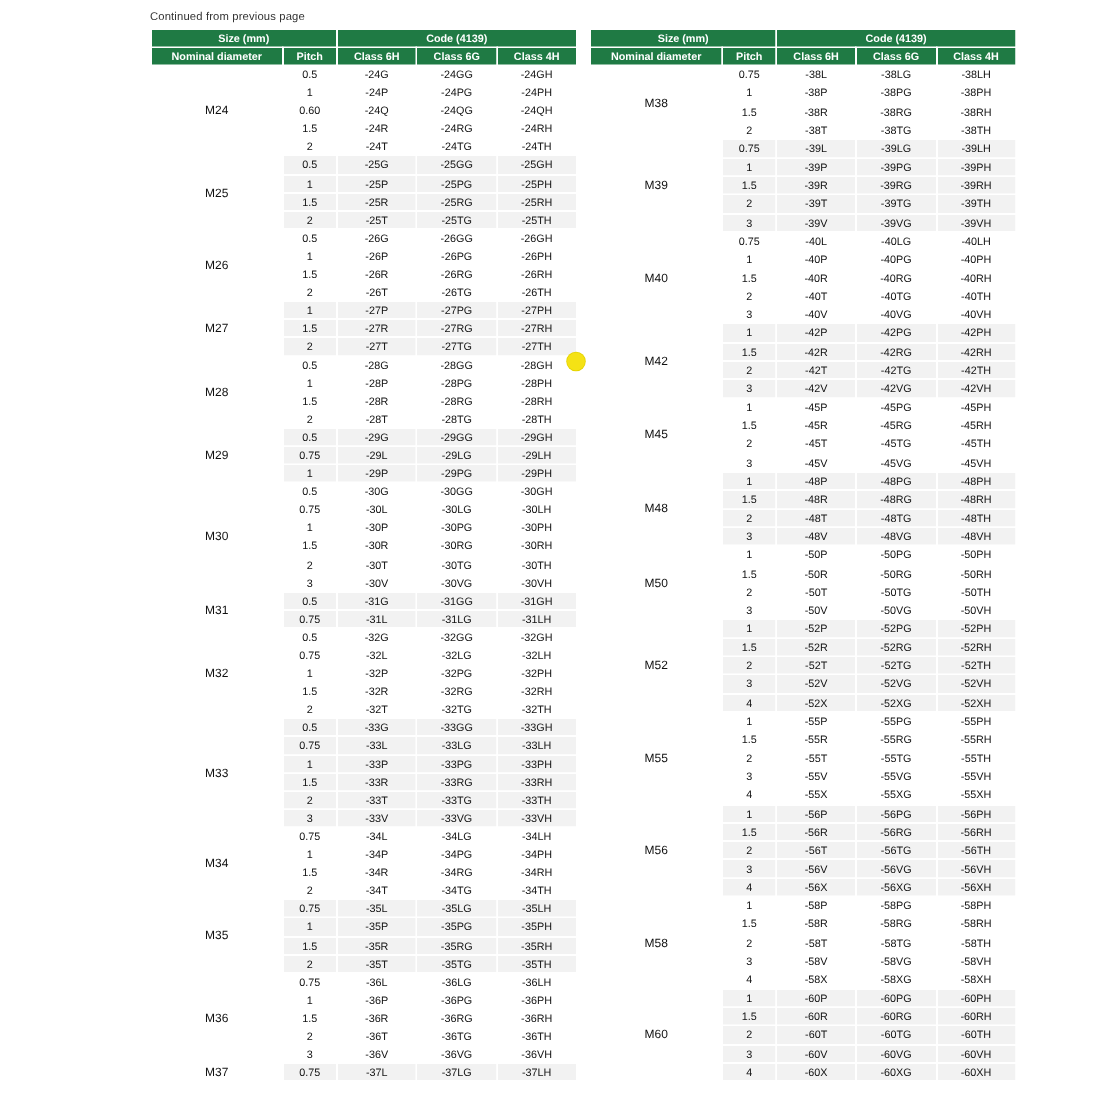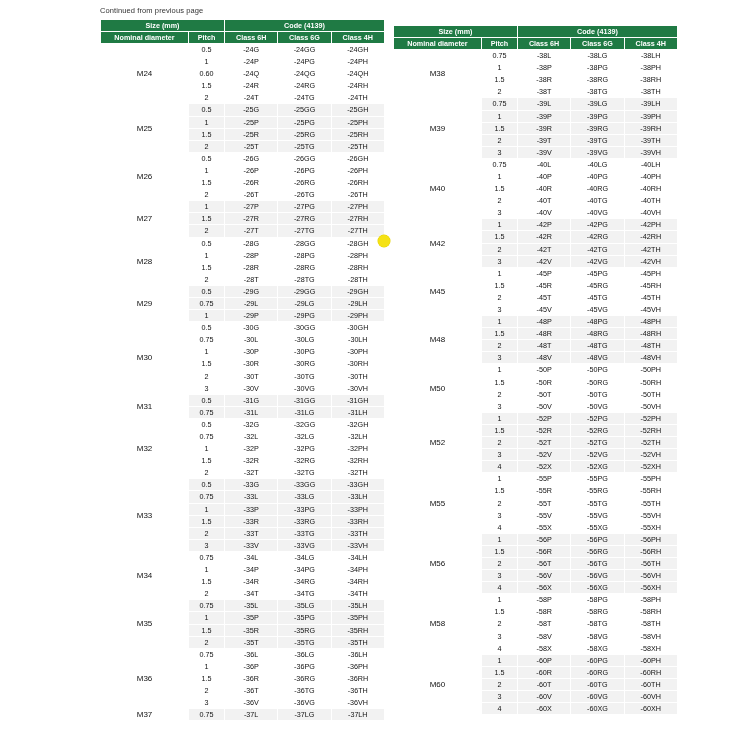--- a/index.html
+++ b/index.html
@@ -19,21 +19,20 @@
   .continued{
     font-size:7.5px;
     color:#333;
     margin:0 0 4px 92px;
     letter-spacing:0.1px;
   }
   .tables{
     display:flex;
     gap:8px;
     margin-left:92px;
-    align-items:center;
   }
   table{
     border-collapse:collapse;
     table-layout:fixed;
     font-size:7.2px;
   }
   table.left{width:284px;}
   table.right{width:284px;}
   th,td{
     border:0.5px solid #ffffff;

